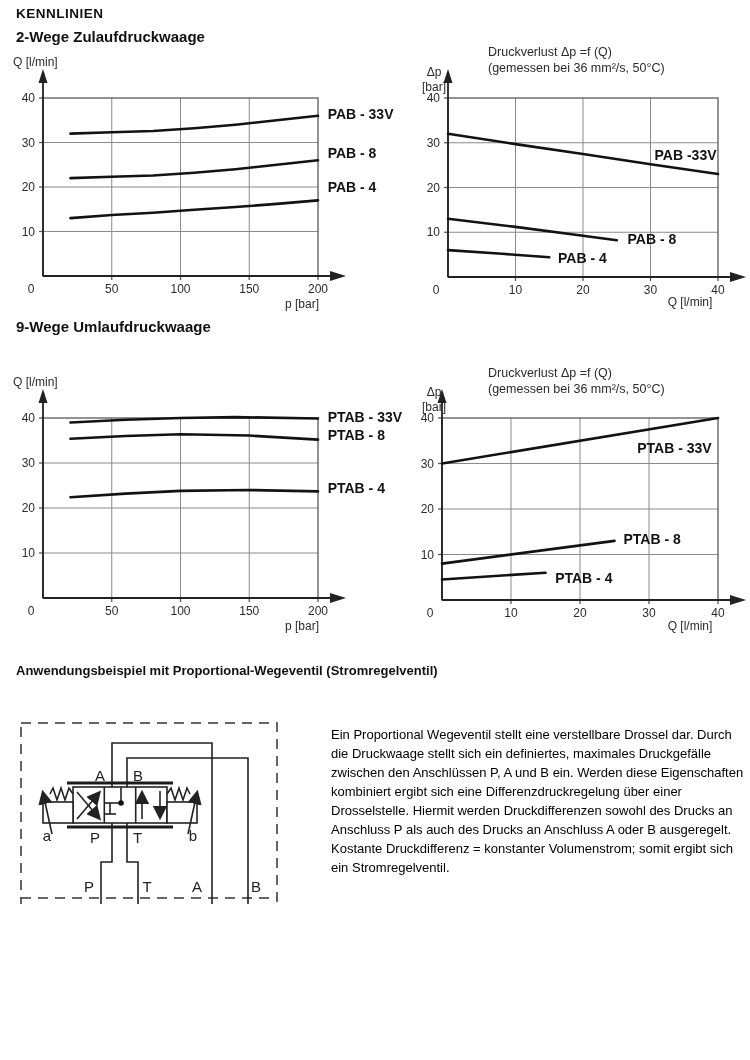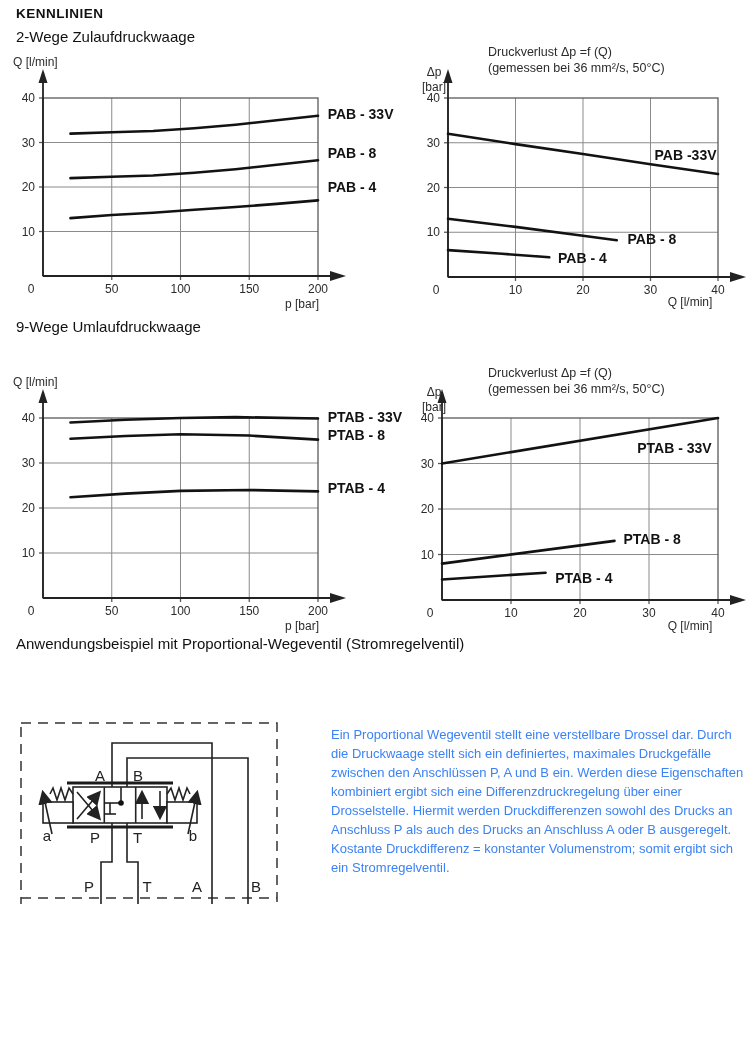--- a/index.html
+++ b/index.html
@@ -1,24 +1,24 @@
 <!DOCTYPE html>
 <html><head>
 <meta charset="utf-8">
 <style>
   html,body{margin:0;padding:0;background:#fff;}
   .page{position:relative;width:750px;height:904px;background:#fff;
         font-family:"Liberation Sans",sans-serif;color:#111;overflow:hidden;}
   .h-main{position:absolute;left:16px;top:6px;font-size:13.5px;font-weight:bold;letter-spacing:.5px;}
-  .h-sec{position:absolute;font-size:15px;font-weight:normal;}
+  .h-sec{position:absolute;font-size:15px;font-weight:bold;}
   .h-sec.s1{left:16px;top:28px;}
   .h-sec.s2{left:16px;top:318px;}
-  .h-sec.s3{left:16px;top:635px;font-size:15px;}
+  .h-sec.s3{left:16px;top:663px;font-size:13px;}
   .chart{position:absolute;}
-  .desc{position:absolute;left:331px;top:712px;width:414px;font-size:13px;line-height:19px;color:#3b82f6;}
+  .desc{position:absolute;left:331px;top:712px;width:414px;font-size:13px;line-height:19px;color:#000000;}
   .diagram{position:absolute;left:0px;top:700px;}
   
   .grid{stroke:#8a8a8a;stroke-width:1;}
   .frame{fill:none;stroke:#5a5a5a;stroke-width:1.3;}
   .tick{stroke:#5a5a5a;stroke-width:1.3;}
   .ticklab{font-family:"Liberation Sans",sans-serif;font-size:12px;fill:#2b2b2b;}
   .axlab{font-family:"Liberation Sans",sans-serif;font-size:12px;fill:#2b2b2b;}
   .ctitle{font-family:"Liberation Sans",sans-serif;font-size:12.5px;fill:#2b2b2b;}
   .curve{fill:none;stroke:#121212;stroke-width:2.6;stroke-linecap:round;stroke-linejoin:round;}
   .serlab{font-family:"Liberation Sans",sans-serif;font-size:14px;font-weight:bold;fill:#121212;}

